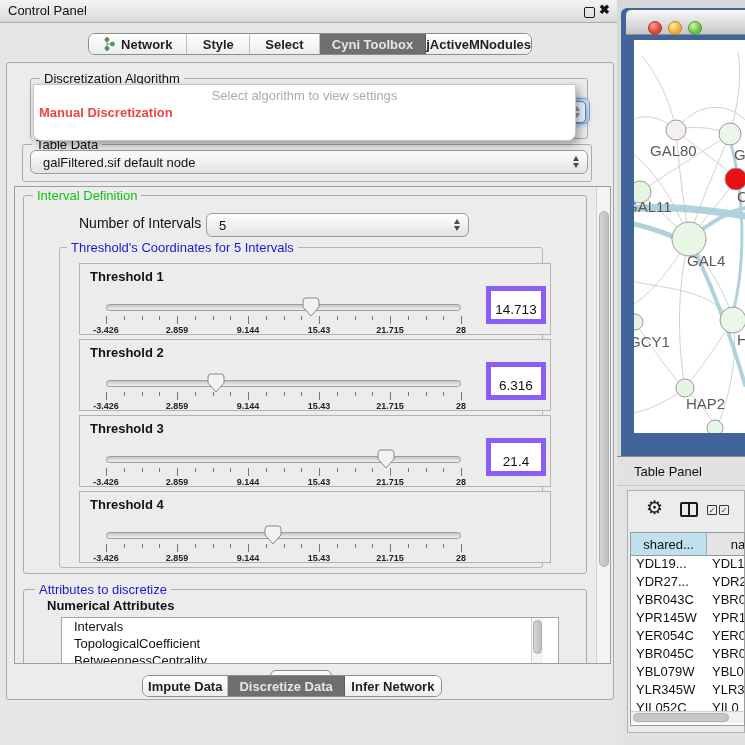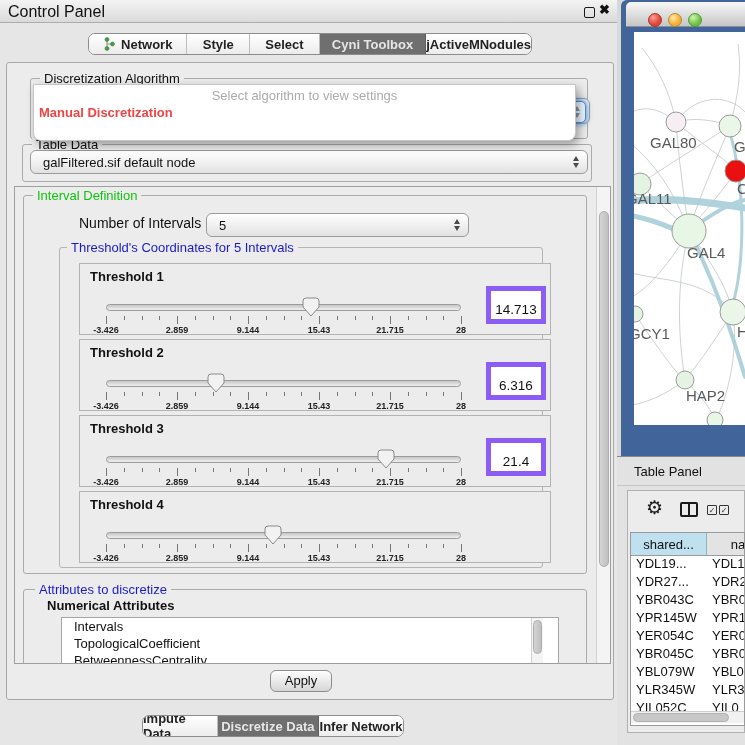--- a/index.html
+++ b/index.html
@@ -3,21 +3,21 @@
 <meta charset="utf-8">
 <style>
   html,body{margin:0;padding:0}
   body{width:745px;height:745px;overflow:hidden;position:relative;background:#d8d8d8;
        font-family:"Liberation Sans",sans-serif;-webkit-font-smoothing:antialiased;color:#111}
   .abs{position:absolute}
   
   #cp{left:0;top:0;width:617px;height:745px;background:#e6e6e6}
   #cp-titlebar{left:0;top:0;width:617px;height:22px;background:linear-gradient(#f4f4f4,#dadada);
        border-bottom:1px solid #adadad}
-  #cp-title{left:8px;top:3px;font-size:16px;color:#111}
+  #cp-title{left:8px;top:3px;font-size:13px;color:#111}
   .float-btn{left:584px;top:7px;width:9px;height:9px;border:1.5px solid #1a1a1a;border-radius:2px;background:transparent}
   .close-btn{left:599px;top:2px;font-size:13px;font-weight:bold;color:#111;cursor:default}
   
   .seg-bar{height:22px;display:flex;border:1px solid #8c8c8c;border-radius:7px;overflow:hidden;background:#fcfcfc;box-sizing:border-box}
   .seg{display:flex;align-items:center;justify-content:center;font-size:13px;font-weight:bold;color:#222;
        border-right:1px solid #bdbdbd;box-sizing:border-box;background:linear-gradient(#ffffff,#ececec)}
   .seg:last-child{border-right:none}
   .seg.sel{background:#6f6f6f;color:#e6e6e6;border-right-color:#5e5e5e}
   
   #content{left:6px;top:62px;width:608px;height:638px;border:1px solid #a8a8a8;border-radius:3px;background:#ececec;box-sizing:border-box}
@@ -56,21 +56,21 @@
   .ticklab{position:absolute;width:44px;text-align:center;font-size:9px;font-weight:bold;color:#222}
   .valbox{left:406px;top:22px;width:60px;height:38px;border:5px solid #8b5cf6;background:#fff;
         font-size:13.5px;text-align:center;line-height:38px;box-sizing:border-box}
   
   #attrlist{left:60px;top:616px;width:498px;height:70px;background:#fff;border:1px solid #a5a5a5;box-sizing:border-box;overflow:hidden}
   .listitem{font-size:13px;padding:1px 0 1px 12px;height:15px;white-space:nowrap}
   
   #apply{left:270px;top:670px;width:62px;height:22px;border:1px solid #8d8d8d;border-radius:6px;
         background:linear-gradient(#fefefe,#d6d6d6);font-size:13px;text-align:center;line-height:20px;box-sizing:border-box}
   
-  #netwin{left:621px;top:0;width:124px;height:480px;background:#41649b;border-radius:6px 0 0 0}
+  #netwin{left:621px;top:8px;width:124px;height:480px;background:#41649b;border-radius:6px 0 0 0}
   #net-titlebar{left:5px;top:2px;width:119px;height:24px;background:linear-gradient(#f8f8f8,#c6c6c6);
         border-bottom:1px solid #8f8f8f;border-radius:5px 0 0 0}
   .light{position:absolute;top:11px;width:14px;height:14px;border-radius:50%;box-sizing:border-box}
   .l-red{left:22px;background:radial-gradient(circle at 35% 30%,#ff9d93,#dd4538 60%);border:1px solid #a8362c}
   .l-yel{left:42px;background:radial-gradient(circle at 35% 30%,#ffe9a8,#f0af35 60%);border:1px solid #b8862a}
   .l-grn{left:62px;background:radial-gradient(circle at 35% 30%,#d2f5b0,#6cc240 60%);border:1px solid #56953a}
   #canvas{left:13px;top:32px;width:111px;height:393px;background:#ffffff;overflow:hidden}
   .nodelab{font-size:15px;fill:#5a5a5a;font-family:"Liberation Sans",sans-serif}
   
   #tp-strip{left:617px;top:456px;width:128px;height:30px;background:#e2e2e2;border-top:1px solid #8a8a8a;
@@ -365,21 +365,21 @@
       <div class="scroll-thumb" style="position:absolute;left:1px;top:2px;width:9px;height:34px"></div>
     </div>
 
     <div class="abs vscroll-track" style="left:581px;top:0;width:14px;height:476px">
       <div class="scroll-thumb" style="position:absolute;left:1.5px;top:24px;width:10px;height:356px"></div>
     </div>
   </div>
 
   <div id="apply" class="abs">Apply</div>
 
-  <div class="abs seg-bar" style="left:142px;top:715px;width:262px">
+  <div class="abs seg-bar" style="left:142px;top:675px;width:300px">
     <div class="seg" style="width:94px">
       <span>Impute Data</span>
     </div>
     <div class="seg sel" style="width:128px">
       <span>Discretize Data</span>
     </div>
     <div class="seg" style="width:106px">
       <span>Infer Network</span>
     </div>
   </div>

